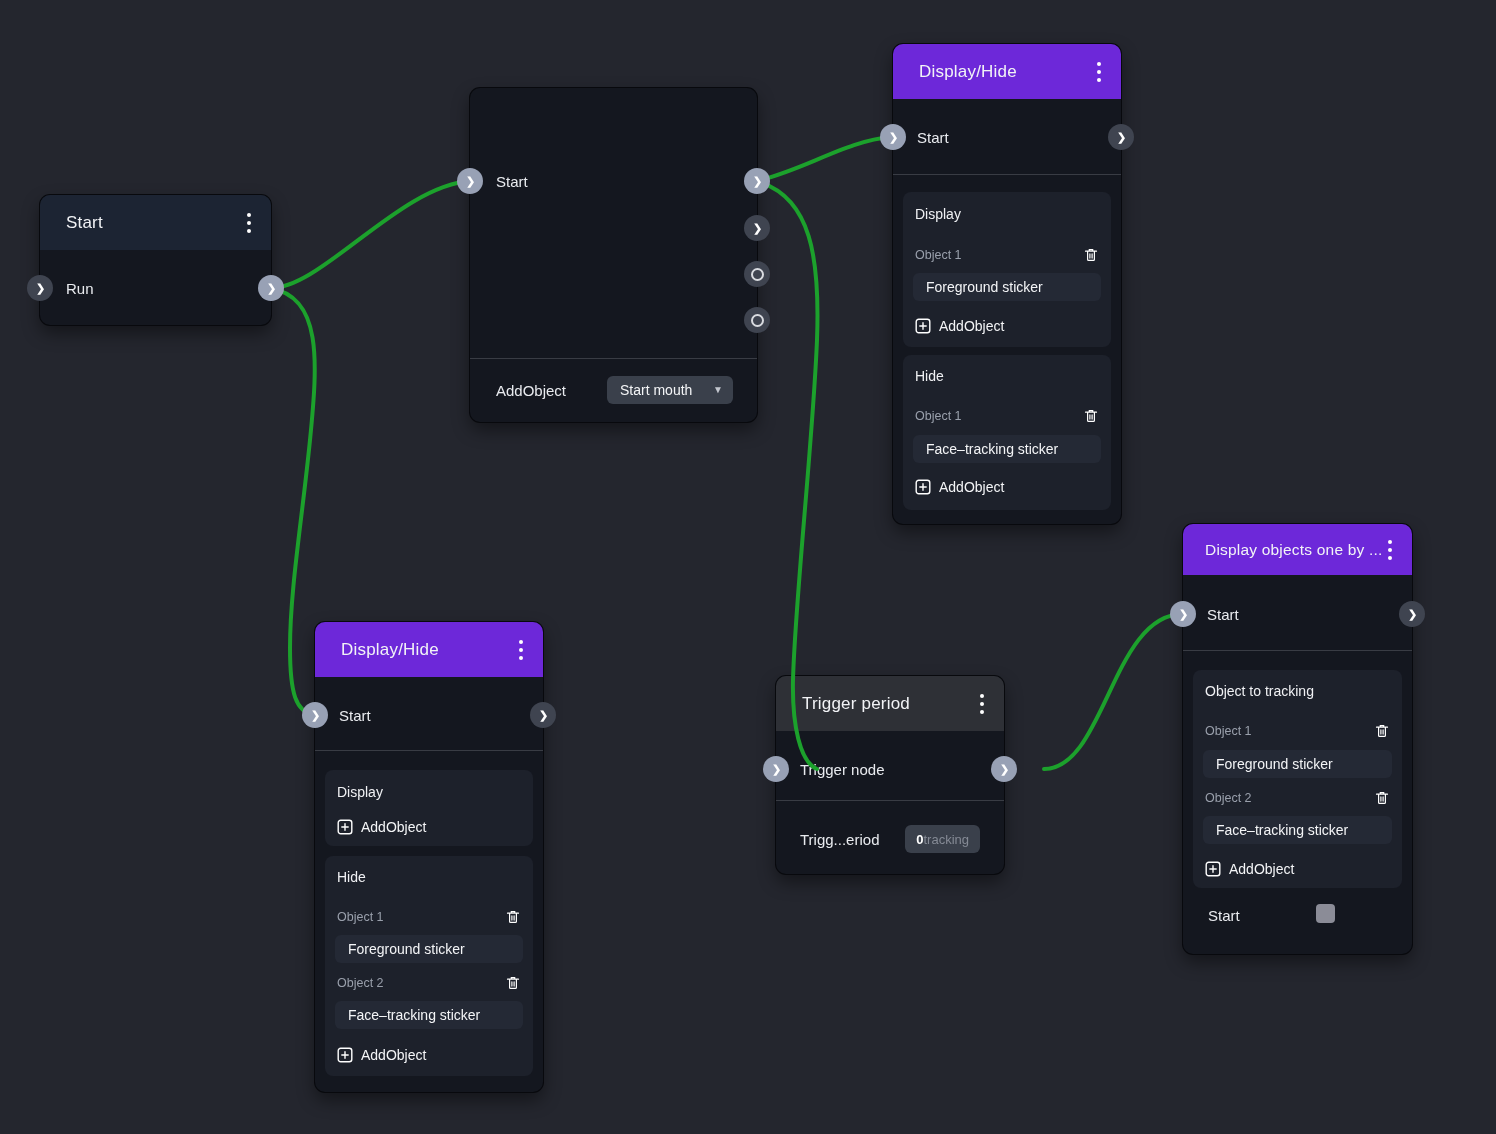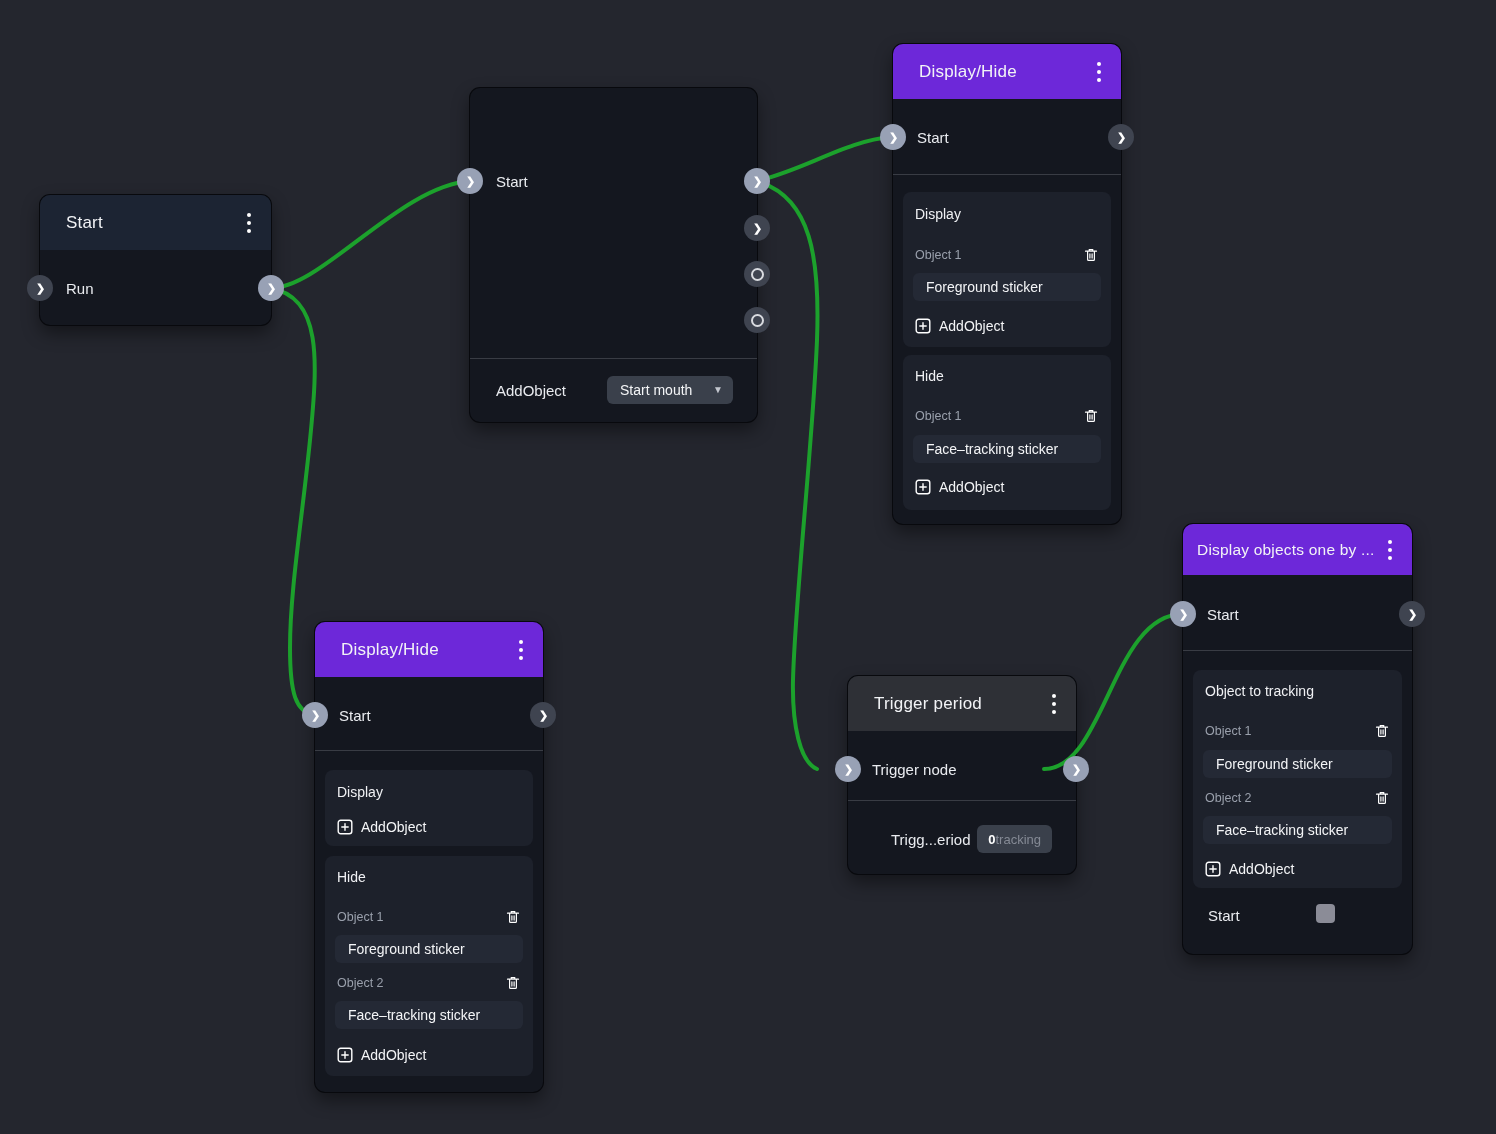--- a/index.html
+++ b/index.html
@@ -223,46 +223,46 @@
     <div class="add-row" style="top:199px;">
       <svg width="16" height="16" viewBox="0 0 16 16">
           <rect x="1.2" y="1.2" width="13.6" height="13.6" rx="2.5" stroke="#fff" stroke-width="1.4" fill="none"></rect>
           <path d="M8 4.8v6.4M4.8 8h6.4" stroke="#fff" stroke-width="1.4" stroke-linecap="round"></path>
         </svg>
       <span>AddObject</span>
     </div>
   </div>
 </div>
 
-<div class="node" style="left:848px;top:676px;width:228px;height:198px;">
+<div class="node" style="left:776px;top:676px;width:228px;height:198px;">
   <div class="hdr hdr-charcoal">
     <span class="hdr-title">Trigger period</span>
     <span class="kebab">
         <i></i>
         <i></i>
         <i></i>
       </span>
   </div>
   <span class="io-label" style="top:93px;left:24px;">Trigger node</span>
   <span class="port left light" style="top:80px;">
       <span class="chev">❯</span>
     </span>
   <span class="port right light" style="top:80px;">
       <span class="chev">❯</span>
     </span>
   <div class="divider" style="top:124px;"></div>
-  <span class="param-label" style="top:163px;margin-left:19px;">Trigg...eriod</span>
+  <span class="param-label" style="top:163px;">Trigg...eriod</span>
   <div class="chip" style="top:163px;">
     <span class="val">0</span>
       <span class="unit">tracking</span>
   </div>
 </div>
 
 <div class="node" style="left:1183px;top:524px;width:229px;height:430px;">
-  <div class="hdr hdr-purple" style="height:51px;padding-left:14px;">
+  <div class="hdr hdr-purple" style="height:51px;padding-left:22px;">
     <span class="hdr-title small">Display objects one by ...</span>
     <span class="kebab">
         <i></i>
         <i></i>
         <i></i>
       </span>
   </div>
   <span class="io-label" style="top:90px;left:24px;">Start</span>
   <span class="port left light" style="top:77px;">
       <span class="chev">❯</span>

